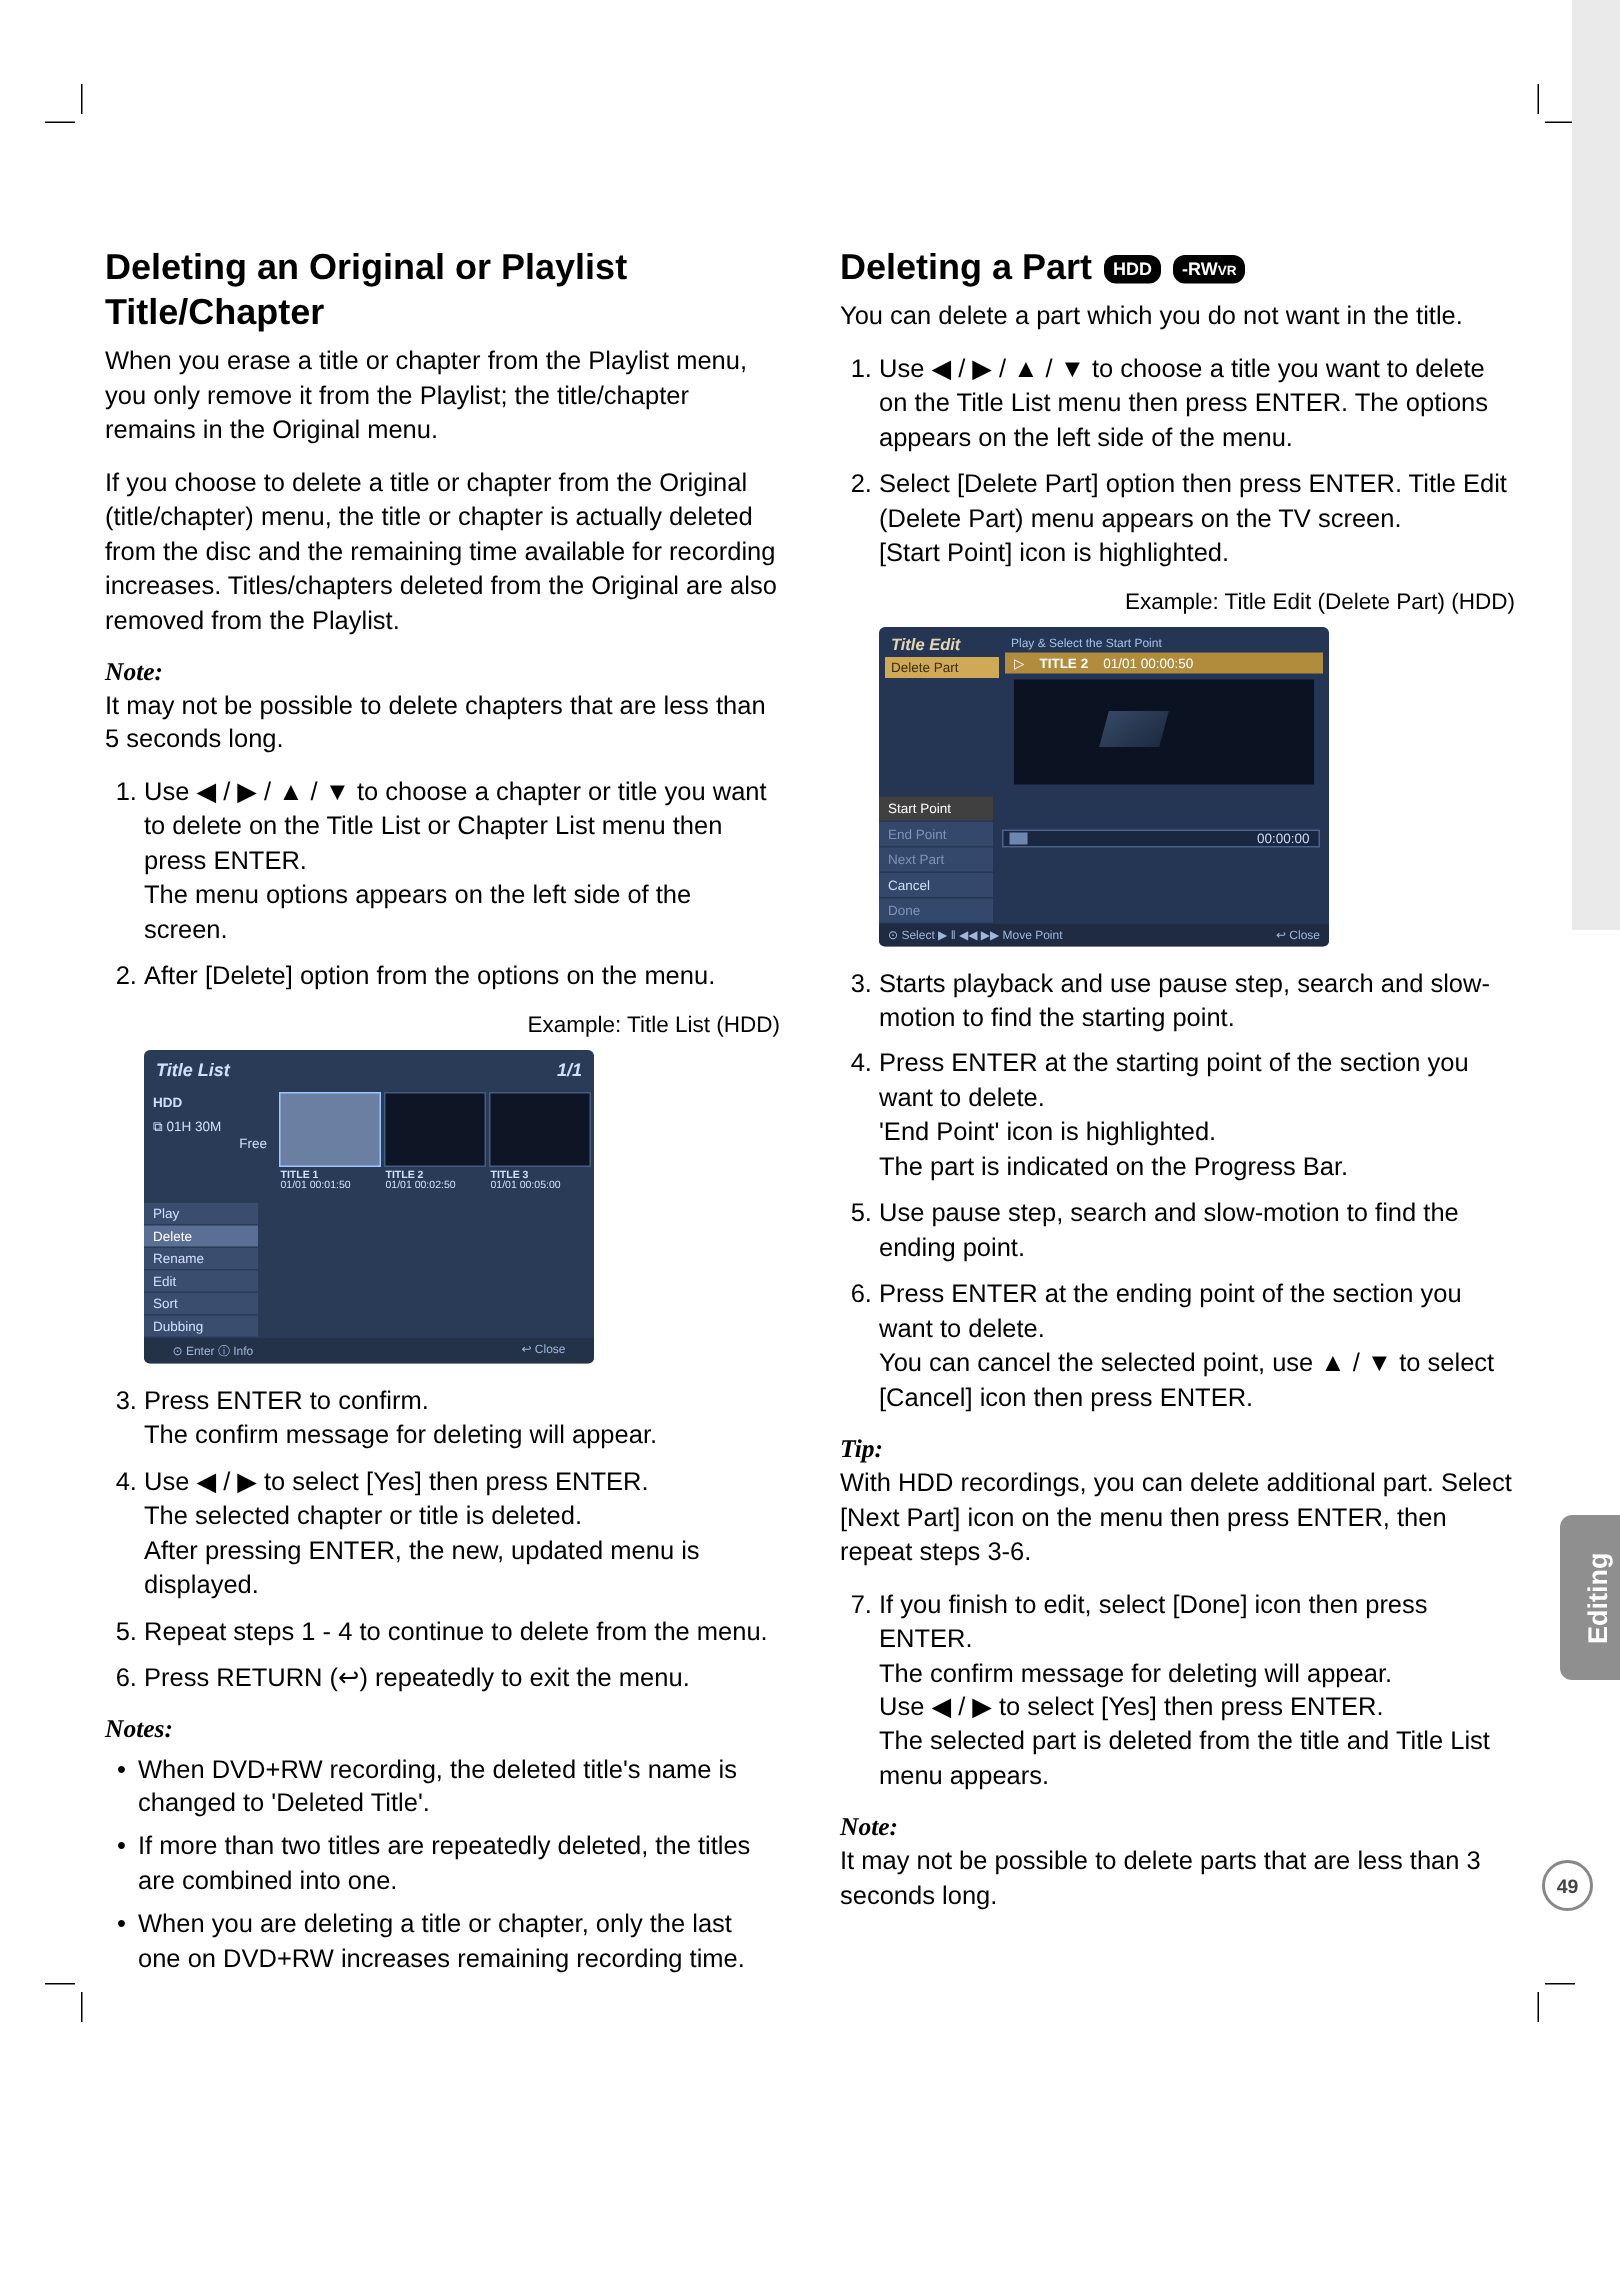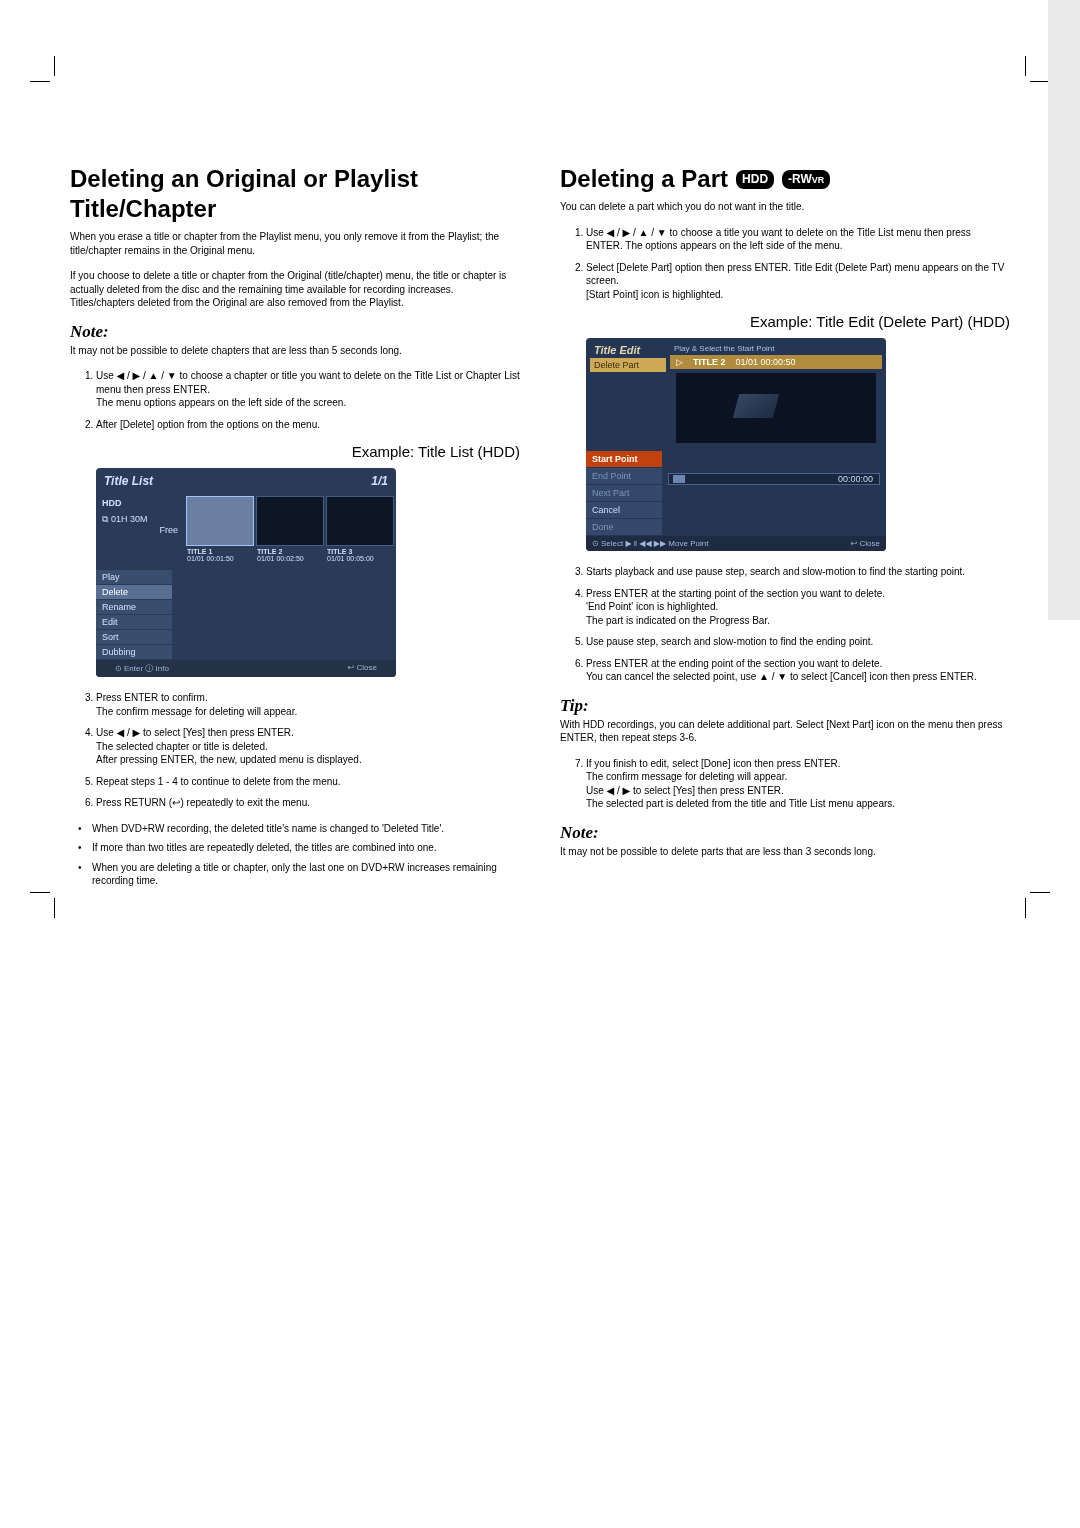--- a/index.html
+++ b/index.html
@@ -45,21 +45,21 @@
     min-width: 0;
   }
   h2 {
     font-size: 24px;
     font-weight: bold;
     margin: 0 0 6px 0;
     line-height: 1.25;
   }
   h2.with-badges { display: flex; align-items: center; flex-wrap: wrap; gap: 8px; }
   p, li {
-    font-size: 10px;
+    font-size: 17px;
     line-height: 1.35;
   }
   p { margin: 0 0 12px 0; }
   ol {
     padding-left: 26px;
     margin: 8px 0 12px 0;
   }
   ol li { margin-bottom: 8px; }
   ul {
     list-style: none;
@@ -276,21 +276,21 @@
   }
   .fte-bottom { display: flex; }
   .fte-menu { width: 76px; }
   .fte-menu div {
     background: #33486b;
     margin-bottom: 1px;
     padding: 3px 6px;
     font-size: 9px;
     color: #cddffa;
   }
-  .fte-menu div.hl { background: #c2410c; color: #fff; font-weight: bold; }
+  .fte-menu div.hl { background: #404040; color: #fff; font-weight: normal; }
   .fte-menu div.dim { color: #7e93b5; }
   .fte-prog {
     flex: 1;
     padding: 22px 6px 6px 6px;
   }
   .fte-bar {
     height: 10px;
     border: 1px solid #4c648c;
     background: #1a2740;
     display: flex;
@@ -392,20 +392,21 @@
     <ol start="3">
       <li style="white-space:pre-line">Press ENTER to confirm.
 The confirm message for deleting will appear.</li>
       <li style="white-space:pre-line">Use ◀ / ▶ to select [Yes] then press ENTER.
 The selected chapter or title is deleted.
 After pressing ENTER, the new, updated menu is displayed.</li>
       <li>Repeat steps 1 - 4 to continue to delete from the menu.</li>
       <li>Press RETURN (↩) repeatedly to exit the menu.</li>
     </ol>
 
+    <div class="note-h">Notes:</div>
     <ul>
       <li>When DVD+RW recording, the deleted title's name is changed to 'Deleted Title'.</li>
       <li>If more than two titles are repeatedly deleted, the titles are combined into one.</li>
       <li>When you are deleting a title or chapter, only the last one on DVD+RW increases remaining recording time.</li>
     </ul>
   </div>
 
   <div class="col">
     <h2 class="with-badges">
       <span>Deleting a Part</span>

